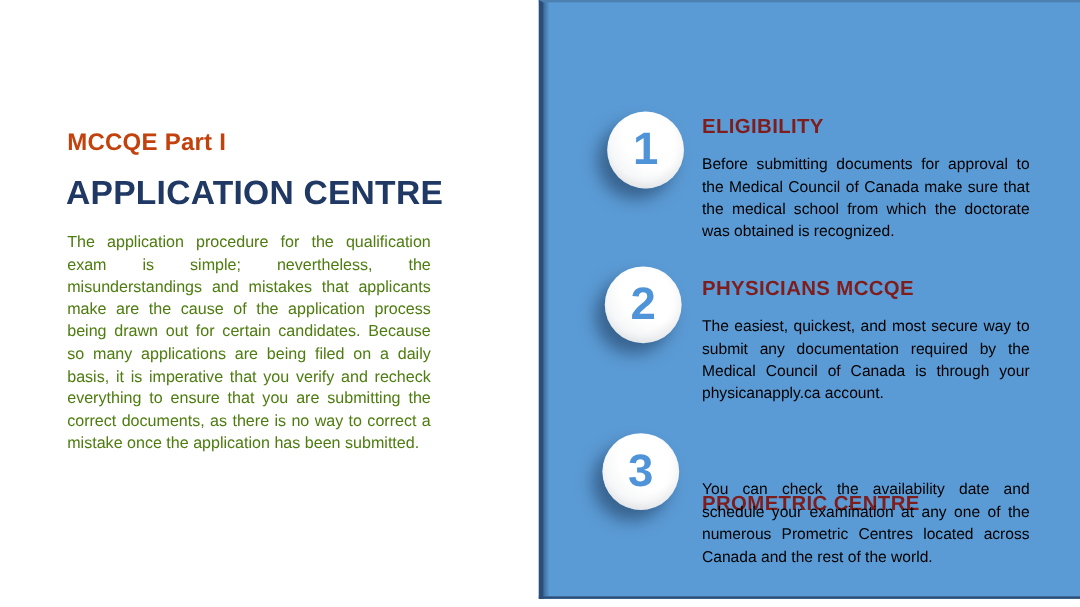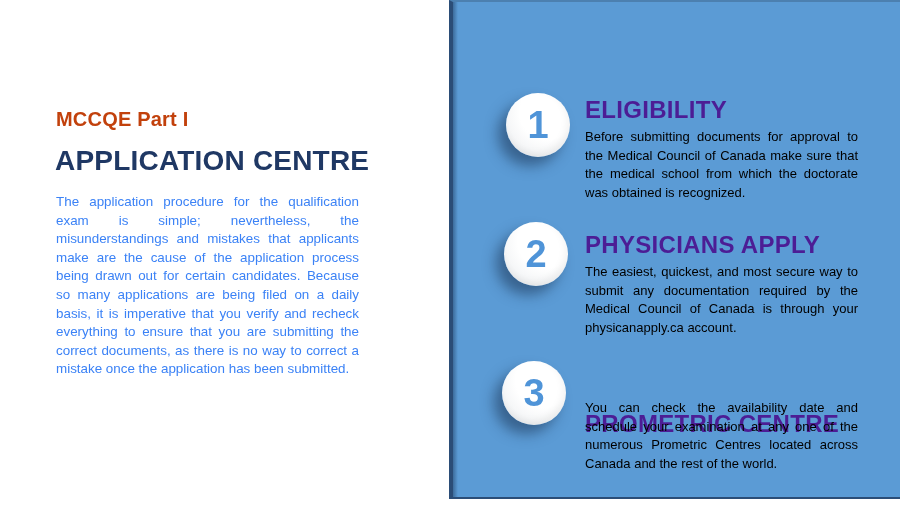--- a/index.html
+++ b/index.html
@@ -26,36 +26,36 @@
   .eyebrow{
     position:absolute;left:56px;top:108px;
     font-size:20px;font-weight:bold;color:#c2410c;letter-spacing:.2px;
   }
   .main-title{
     position:absolute;left:55px;top:145px;
     font-size:28px;font-weight:bold;color:#1f3864;letter-spacing:.2px;
   }
   .intro{
     position:absolute;left:56px;top:193px;width:303px;
-    font-size:13.4px;line-height:18.6px;color:#3b82f6;
+    font-size:13.4px;line-height:18.6px;color:#4d7c0f;
     text-align:justify;
   }
   
   .circle{
     position:absolute;width:64px;height:64px;border-radius:50%;
     background:radial-gradient(circle at 64% 30%,#ffffff 45%,#f6f7f8 66%,#e6e8ea 88%,#d4d7da 100%);
     box-shadow:-8px 9px 13px rgba(22,44,74,.5), inset -3px -4px 7px rgba(0,0,0,.05);
     display:flex;align-items:center;justify-content:center;
   }
   .circle .num{
     font-size:38px;font-weight:bold;color:#4f94d8;line-height:1;
   }
   .step-title{
     position:absolute;left:585px;
-    font-size:24px;font-weight:bold;color:#4c1d95;letter-spacing:.3px;
+    font-size:17px;font-weight:bold;color:#7f1d1d;letter-spacing:.3px;
   }
   .step-body{
     position:absolute;left:585px;width:273px;
     font-size:13px;line-height:18.6px;color:#000000;
     text-align:justify;
   }
   #circle-1{left:506px;top:93px;}
   #circle-2{left:504px;top:222px;}
   #circle-3{left:502px;top:361px;}
   #title-1{top:96px;}
@@ -78,20 +78,20 @@
 
 <div class="circle" id="circle-1">
   <span class="num">1</span>
 </div>
 <div class="step-title" id="title-1">ELIGIBILITY</div>
 <div class="step-body" id="body-1">Before submitting documents for approval to the Medical Council of Canada make sure that the medical school from which the doctorate was obtained is recognized.</div>
 
 <div class="circle" id="circle-2">
   <span class="num">2</span>
 </div>
-<div class="step-title" id="title-2">PHYSICIANS APPLY</div>
+<div class="step-title" id="title-2">PHYSICIANS MCCQE</div>
 <div class="step-body" id="body-2">The easiest, quickest, and most secure way to submit any documentation required by the Medical Council of Canada is through your physicanapply.ca account.</div>
 
 <div class="circle" id="circle-3">
   <span class="num">3</span>
 </div>
 <div class="step-title" id="title-3">PROMETRIC CENTRE</div>
 <div class="step-body" id="body-3">You can check the availability date and schedule your examination at any one of the numerous Prometric Centres located across Canada and the rest of the world.</div>
 
 </body></html>

